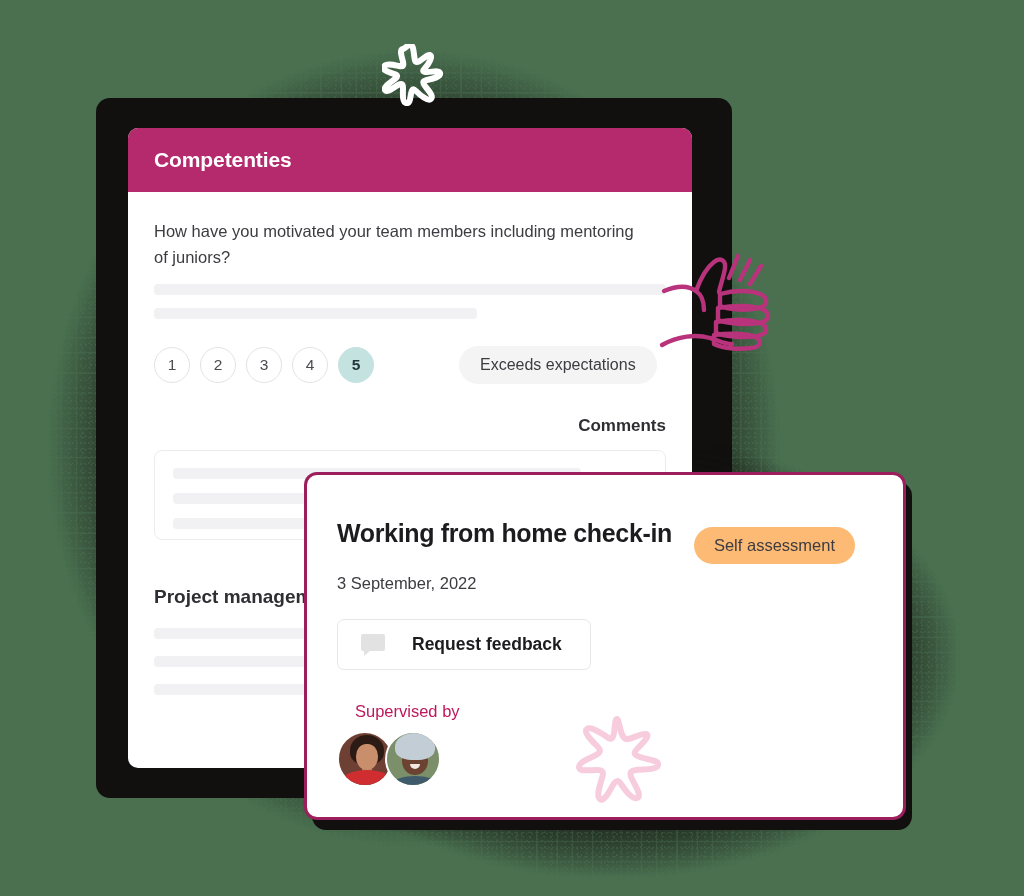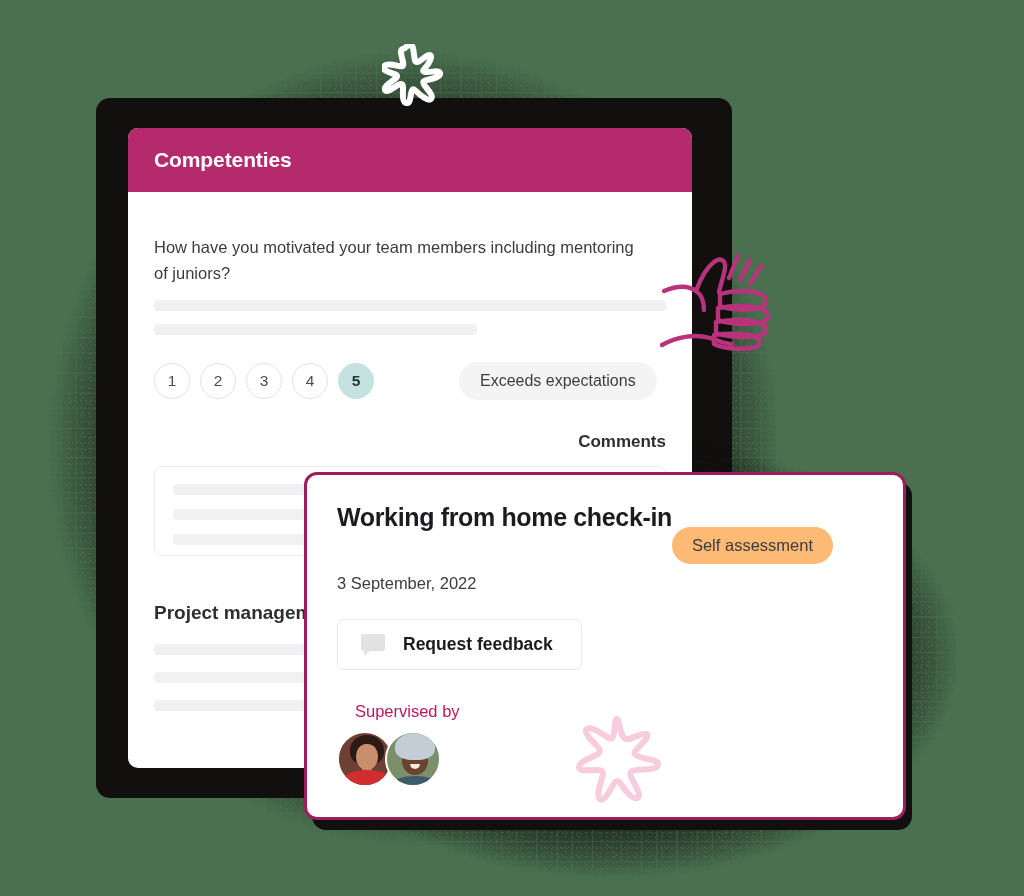--- a/index.html
+++ b/index.html
@@ -96,21 +96,20 @@
   .card-body { padding: 26px 26px 0 26px; }
 
   .competency-title {
     font-size: 19px;
     font-weight: bold;
     color: #2f2f33;
     letter-spacing: -.1px;
   }
 
   .competency-question {
-    margin-top: 16px;
     font-size: 16.5px;
     line-height: 1.6;
     color: #3c3c41;
     max-width: 480px;
   }
 
   .skel {
     background: #f1f1f3;
     border-radius: 4px;
     height: 11px;
@@ -188,21 +187,22 @@
     background: #ffffff;
     border: 3px solid #9c1e5c;
     border-radius: 13px;
     overflow: hidden;
   }
 
   .front-inner { padding: 28px 30px; position: relative; height: 100%; }
 
   .front-title-row {
     display: flex;
-    align-items: flex-start;
+    align-items: center;
+    gap: 22px;
   }
   .front-title {
     font-size: 25px;
     font-weight: bold;
     color: #1c1c1f;
     letter-spacing: -.35px;
     white-space: nowrap;
   }
   .badge {
     background: #fdba74;
@@ -217,21 +217,21 @@
   .front-date {
     margin-top: 10px;
     font-size: 16.5px;
     color: #3c3c41;
   }
 
   .request-btn {
     margin-top: 26px;
     display: inline-flex;
     align-items: center;
-    gap: 18px;
+    gap: 27px;
     border: 1px solid #e7e7e8;
     border-radius: 7px;
     background: #fff;
     padding: 14px 28px 14px 23px;
     cursor: pointer;
     font-family: inherit;
   }
   .bubble-icon {
     width: 24px; height: 21px;
     position: relative;

